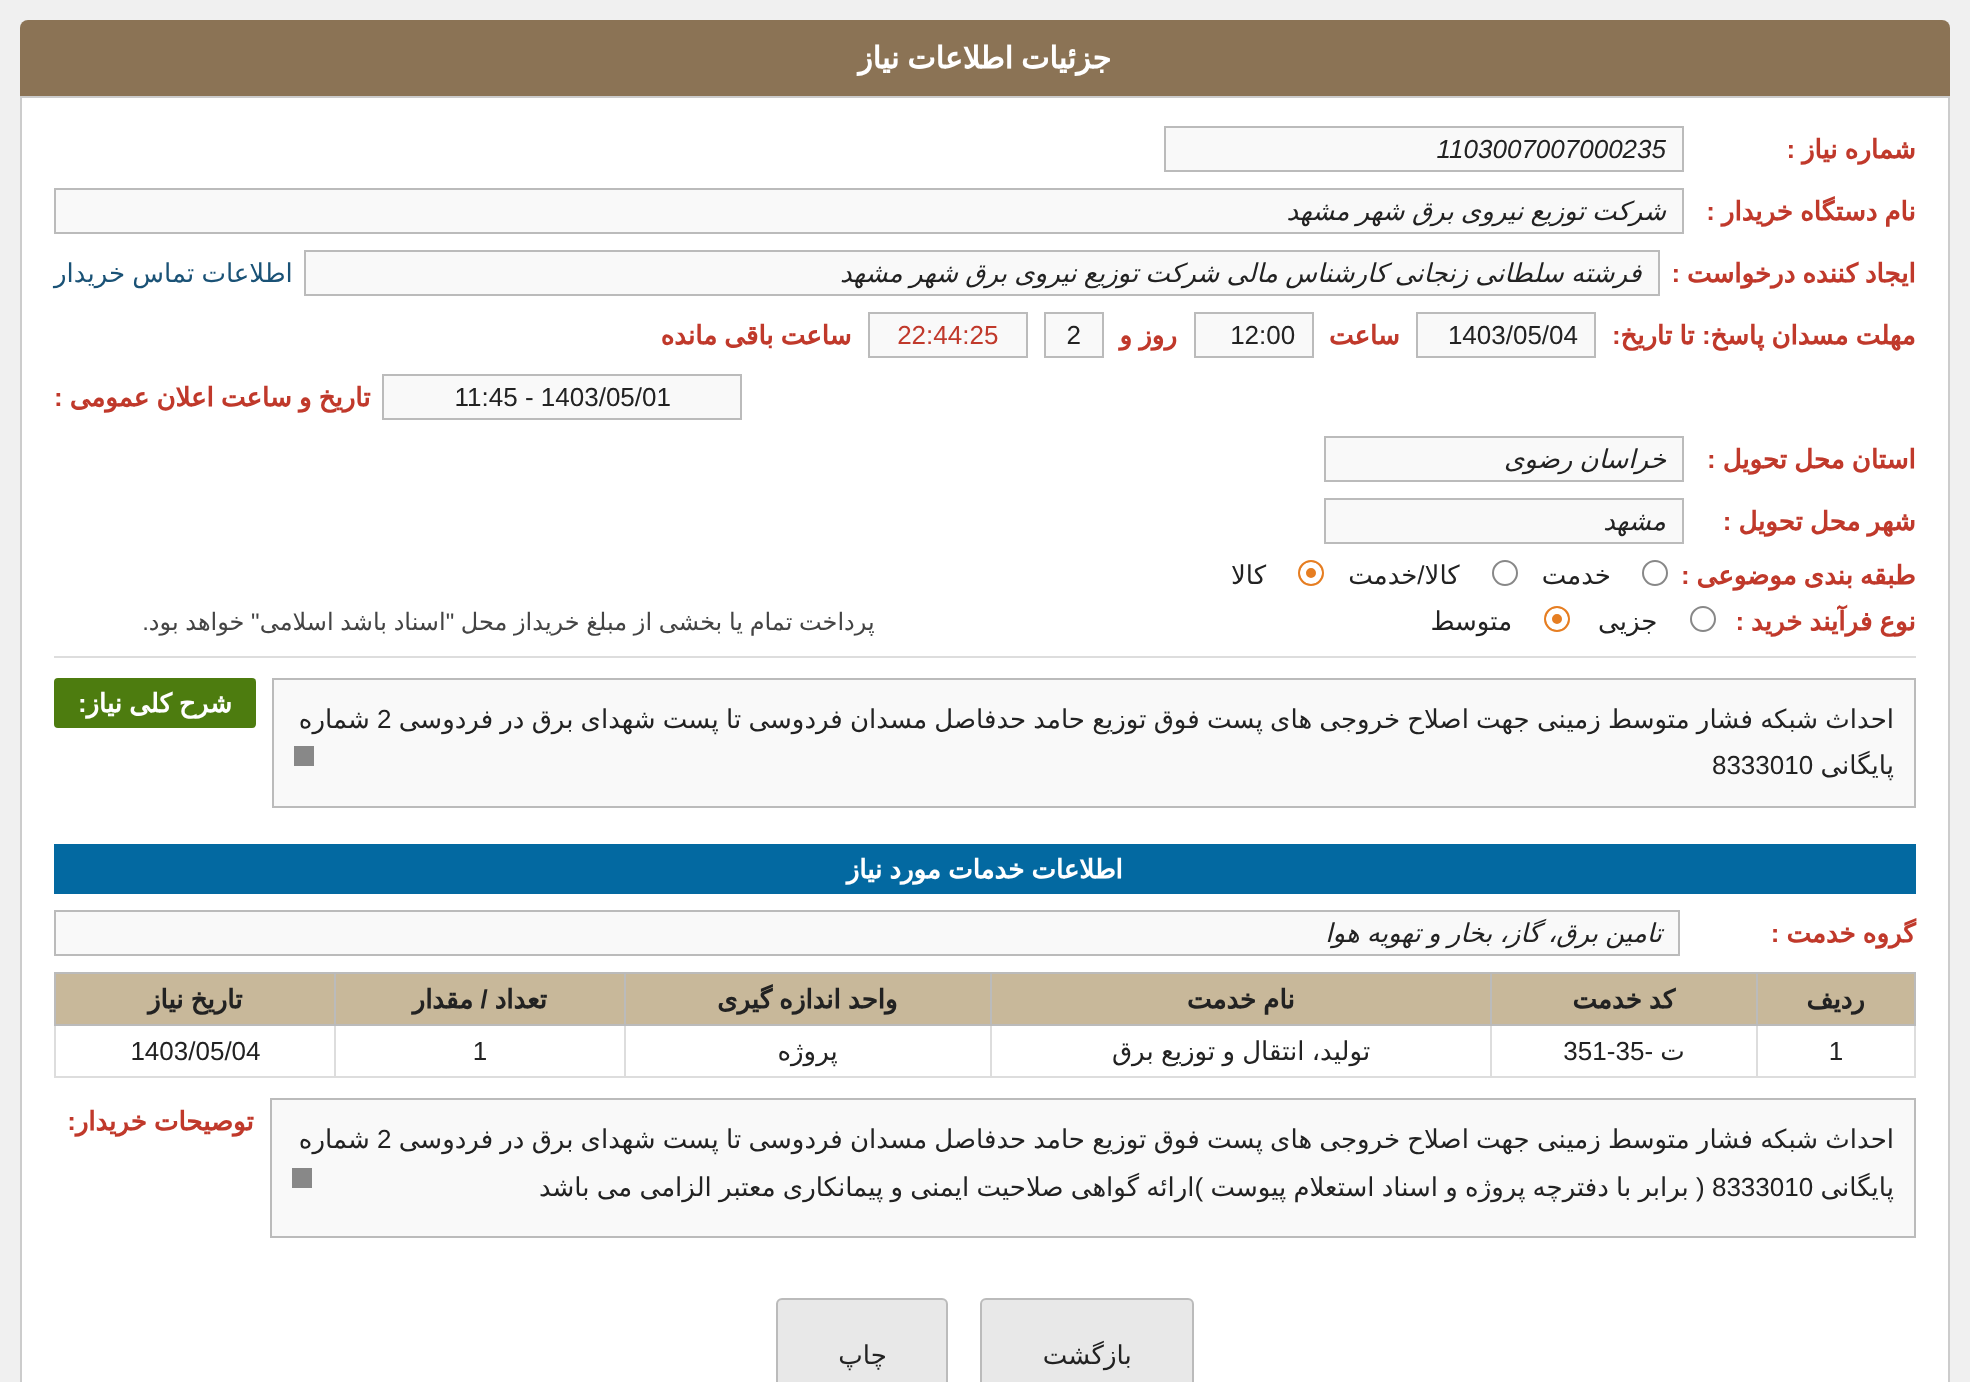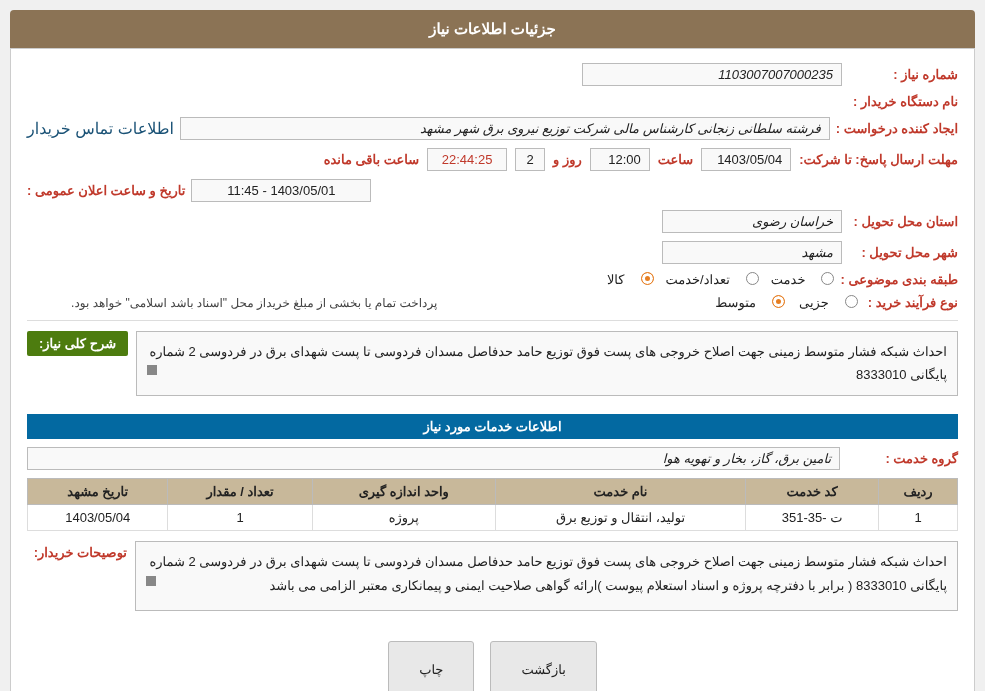--- a/index.html
+++ b/index.html
@@ -67,21 +67,21 @@
     .form-value.wide {
       flex: 1;
     }
     .form-value.fixed {
       min-width: 260px;
     }
     .link-text {
       color: #1a5276;
       cursor: pointer;
       text-decoration: none;
-      font-size: 16px;
+      font-size: 13px;
     }
     .dt-label {
       color: #c0392b;
       font-weight: bold;
       white-space: nowrap;
     }
     .dt-box {
       border: 1px solid #bbb;
       background: #f9f9f9;
       padding: 3px 8px;
@@ -257,30 +257,31 @@
   <div class="main-header">جزئیات اطلاعات نیاز</div>
   <div class="content-box">
 
     <div class="form-row">
       <span class="form-label">شماره نیاز :</span>
       <div class="form-value fixed">1103007007000235</div>
     </div>
 
     <div class="form-row">
       <span class="form-label">نام دستگاه خریدار :</span>
+      <div class="form-value wide">شرکت توزیع نیروی برق شهر مشهد</div>
     </div>
 
     <div class="form-row">
       <span class="form-label">ایجاد کننده درخواست :</span>
       <div class="form-value wide">فرشته سلطانی زنجانی کارشناس مالی  شرکت توزیع نیروی برق شهر مشهد</div>
       <a class="link-text">اطلاعات تماس خریدار</a>
     </div>
 
     <div class="form-row moshlet-row">
-      <span class="form-label moshlet-label">مهلت ارسال پاسخ: تا شرکت:</span>
+      <span class="form-label moshlet-label">مهلت مسدان پاسخ: تا تاریخ:</span>
       <div class="dt-box" style="min-width:90px;">1403/05/04</div>
       <span class="dt-label">ساعت</span>
       <div class="dt-box" style="min-width:60px;">12:00</div>
       <span class="dt-label">روز و</span>
       <div class="dt-box" style="min-width:30px;text-align:center;">2</div>
       <div class="dt-box" style="min-width:80px;text-align:center;color:#c0392b;">22:44:25</div>
       <span class="dt-label">ساعت باقی مانده</span>
     </div>
 
     <div class="form-row" style="justify-content: flex-end;">
@@ -300,21 +301,21 @@
 
     <div class="form-row">
       <span class="form-label">طبقه بندی موضوعی :</span>
       <div class="radio-group">
         <div class="radio-item">
           <span class="radio-circle"></span>
           <span>خدمت</span>
         </div>
         <div class="radio-item">
           <span class="radio-circle"></span>
-          <span>تعداد/خدمت</span>
+          <span>کالا/خدمت</span>
         </div>
         <div class="radio-item">
           <span class="radio-circle checked"></span>
           <span>کالا</span>
         </div>
       </div>
     </div>
 
     <div class="process-type-row">
       <span class="process-label">نوع فرآیند خرید :</span>
@@ -351,21 +352,21 @@
     </div>
 
     <table>
       <thead>
         <tr>
           <th>ردیف</th>
           <th>کد خدمت</th>
           <th>نام خدمت</th>
           <th>واحد اندازه گیری</th>
           <th>تعداد / مقدار</th>
-          <th>تاریخ مشهد</th>
+          <th>تاریخ نیاز</th>
         </tr>
       </thead>
       <tbody>
         <tr>
           <td>1</td>
           <td>ت -35-351</td>
           <td>تولید، انتقال و توزیع برق</td>
           <td>پروژه</td>
           <td>1</td>
           <td>1403/05/04</td>

